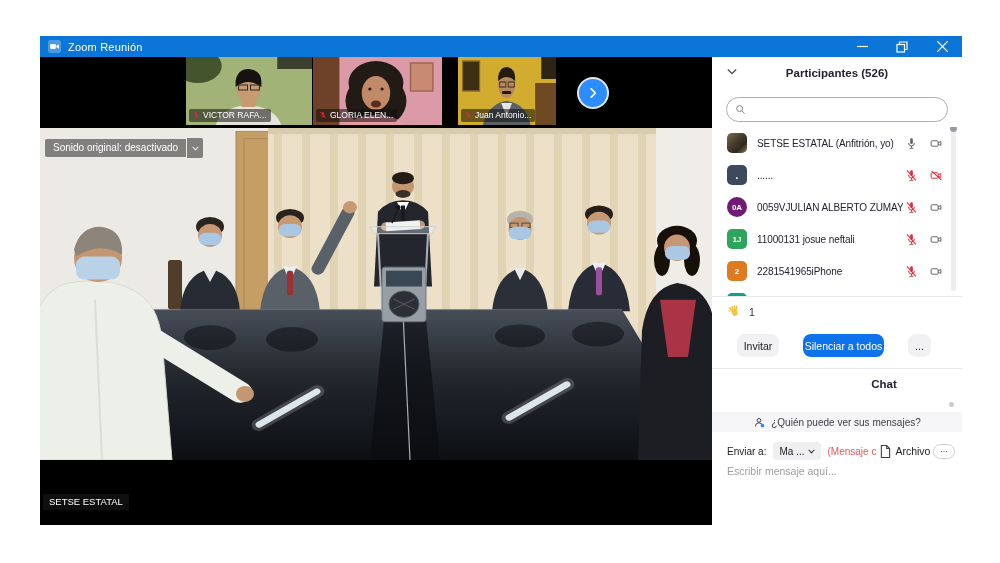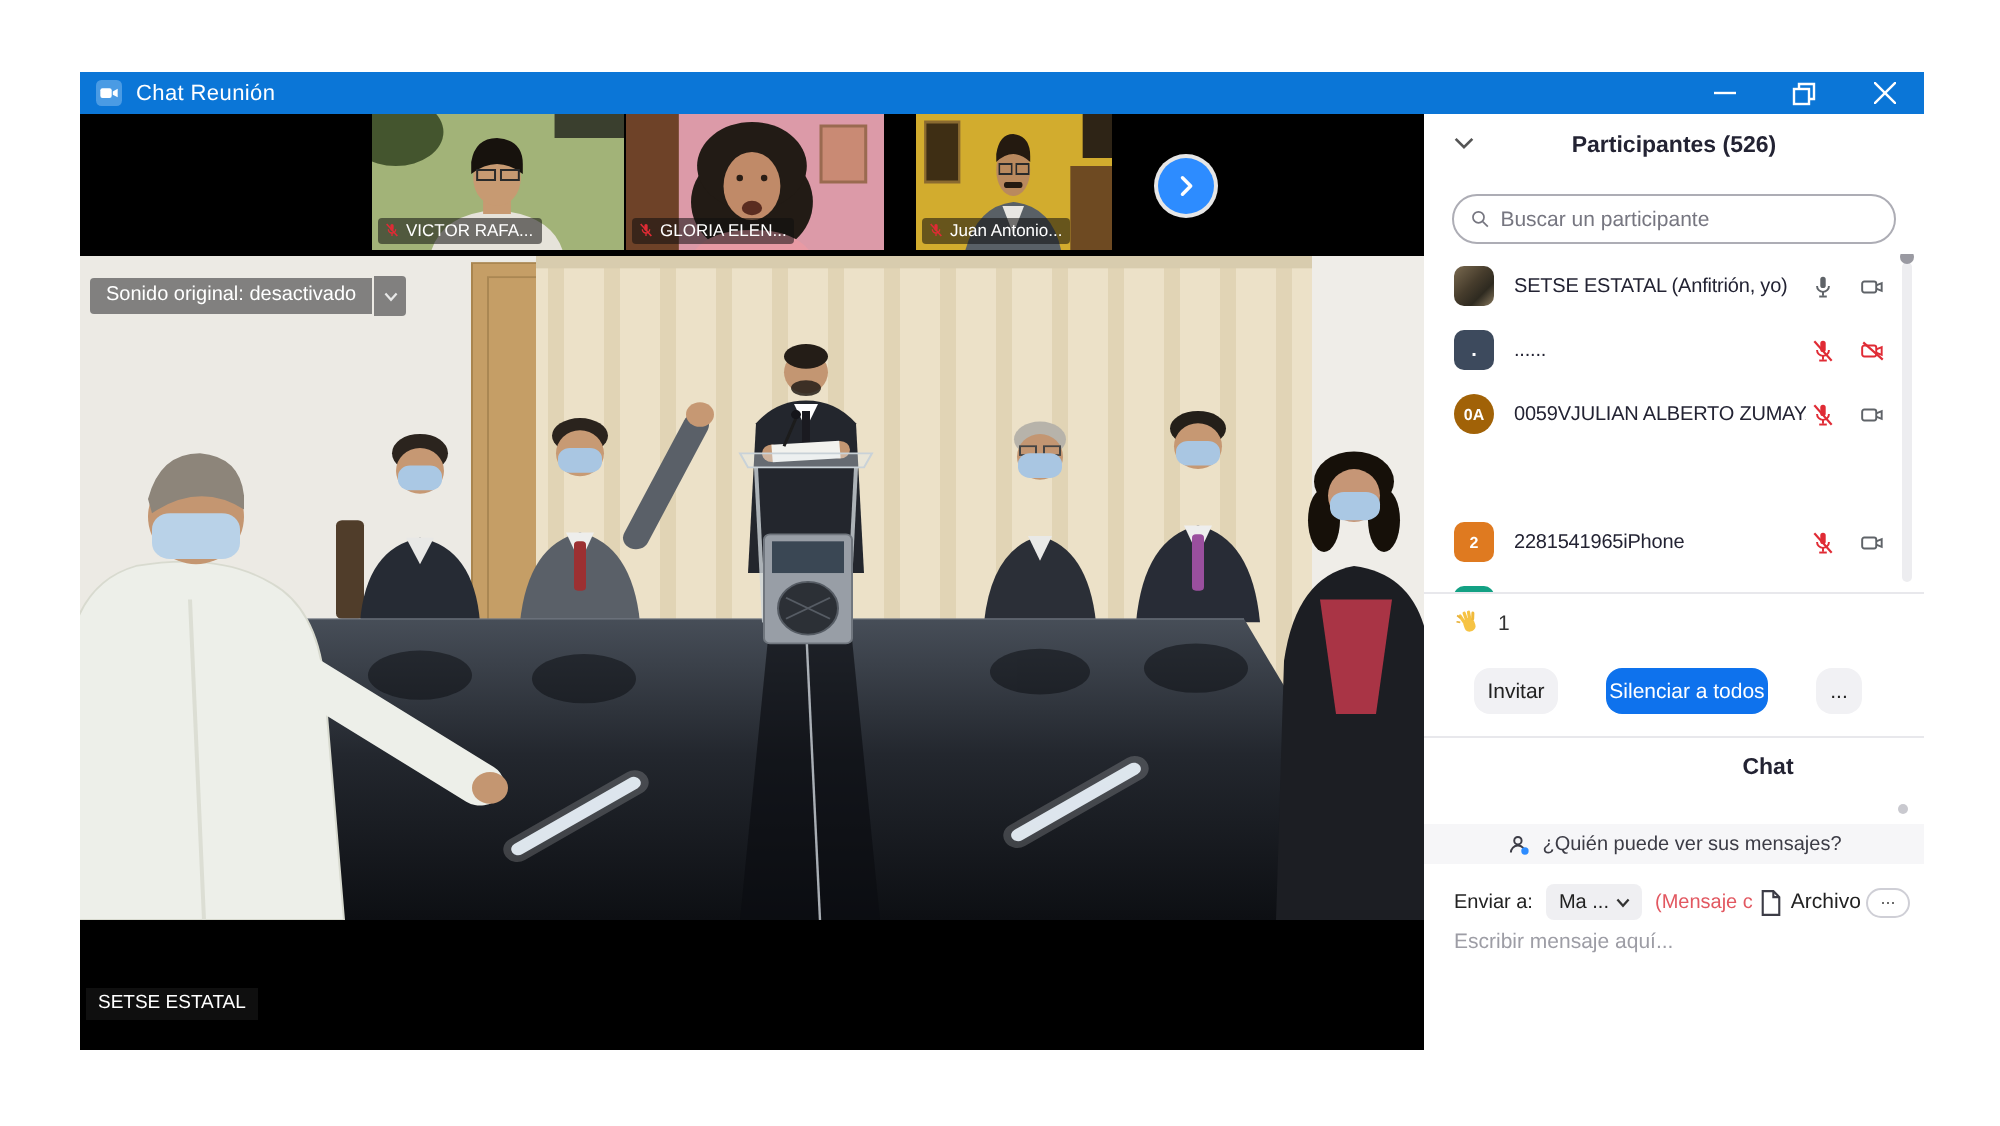--- a/index.html
+++ b/index.html
@@ -35,21 +35,21 @@
   .chev { position:absolute; left:15px; display:flex; }
   .search-wrap { position:absolute; left:14px; top:40px; width:222px; height:25px; border:1px solid #adadb5; border-radius:13px; display:flex; align-items:center; padding:0 8px; gap:5px; background:#fff; }
   .search-wrap input { border:none; outline:none; font-size:10.5px; color:#333; width:100%; font-family:"Liberation Sans",sans-serif; background:transparent; }
   .search-wrap input::placeholder { color:#767680; }
 
   .plist { position:absolute; left:0; top:70px; width:250px; height:169px; overflow:hidden; }
   .prow { position:absolute; left:0; width:250px; height:32px; display:flex; align-items:center; padding-left:15px; }
   .avatar { width:20px; height:20px; border-radius:5px; flex:0 0 20px; display:flex; align-items:center; justify-content:center; color:#fff; font-size:8px; font-weight:bold; }
   .av-photo { background:linear-gradient(135deg,#7a6a50 0%,#463c2c 45%,#2e2a20 70%,#8a7a5e 100%); }
   .av-navy { background:#3d4a5d; font-size:10px; }
-  .av-red { background:#a16207;border-radius:10px; }
+  .av-red { background:#701a75;border-radius:10px; }
   .av-green { background:#2ea45c; }
   .av-orange { background:#df7a20; }
   .av-teal { background:#13a184; }
   .pname { font-size:10px; color:#232333; margin-left:10px; width:146px; white-space:nowrap; overflow:hidden; letter-spacing:-.1px; }
   .picons { display:flex; gap:11px; align-items:center; margin-left:2px; }
   .pscroll-track { position:absolute; right:6px; top:4px; width:5px; height:160px; background:#ededf0; border-radius:3px; }
   .pscroll-dot { position:absolute; right:5px; top:-2px; width:7px; height:7px; background:#9a9aa2; border-radius:50%; }
   .divider { position:absolute; left:0; width:250px; height:1px; background:#e8e8ec; }
 
   .reaction-row { position:absolute; left:15px; top:247px; display:flex; align-items:center; gap:7px; }
@@ -77,21 +77,21 @@
 <div class="window">
 
   <div class="titlebar">
     <span class="appicon">
       <svg viewBox="0 0 24 24">
           <rect width="24" height="24" rx="5" fill="#4a9be4"></rect>
           <rect x="4" y="7.5" width="10.5" height="9" rx="2" fill="#fff"></rect>
           <path d="M15.5 10.5 L20 8 V16 L15.5 13.5 Z" fill="#fff"></path>
         </svg>
     </span>
-    <span class="title">Chat Reunión</span>
+    <span class="title">Zoom Reunión</span>
     <div class="win-controls">
       <div class="win-btn">
         <svg width="11" height="11" viewBox="0 0 11 11">
             <line x1="0" y1="5.5" x2="11" y2="5.5" stroke="#fff" stroke-width="1.2"></line>
           </svg>
       </div>
       <div class="win-btn">
         <svg width="12" height="12" viewBox="0 0 12 12" fill="none" stroke="#fff" stroke-width="1.2">
             <rect x="1" y="3.5" width="7.5" height="7.5"></rect>
             <path d="M3.5 3.5 V1 H11 V8.5 H8.5"></path>
@@ -349,21 +349,20 @@
           </svg>
       </span>
       <span class="panel-title">Participantes (526)</span>
     </div>
 
     <div class="search-wrap">
       <svg width="11" height="11" viewBox="0 0 24 24">
           <circle cx="10" cy="10" r="6.5" fill="none" stroke="#767680" stroke-width="2"></circle>
           <line x1="15" y1="15" x2="21" y2="21" stroke="#767680" stroke-width="2"></line>
         </svg>
-      <input type="text" placeholder="Buscar un participante" style="">
     </div>
 
     <div class="plist">
 
       <div class="prow" style="top:0;">
         <span class="avatar av-photo"></span>
         <span class="pname">SETSE ESTATAL (Anfitrión, yo)</span>
         <span class="picons">
           <svg width="13" height="13" viewBox="0 0 24 24">
               <rect x="9.5" y="2.5" width="5" height="10.5" rx="2.5" fill="#5f6368"></rect>
@@ -408,20 +407,37 @@
               <line x1="8.5" y1="20.8" x2="15.5" y2="20.8" stroke="#e02b35" stroke-width="1.8"></line>
               <line x1="4" y1="3" x2="20" y2="21" stroke="#e02b35" stroke-width="2"></line>
             </svg>
           <svg width="15" height="13" viewBox="0 0 26 24">
               <rect x="3" y="7" width="13" height="10" rx="2" fill="none" stroke="#5f6368" stroke-width="1.8"></rect>
               <path d="M16 10.5 L21 8.5 V15.5 L16 13.5" fill="none" stroke="#5f6368" stroke-width="1.8"></path>
             </svg>
         </span>
       </div>
 
+      <div class="prow" style="top:96px;">
+        <span class="avatar av-green">1J</span>
+        <span class="pname">11000131 josue neftali</span>
+        <span class="picons">
+          <svg width="13" height="13" viewBox="0 0 24 24">
+              <rect x="9.5" y="2.5" width="5" height="10.5" rx="2.5" fill="#e02b35"></rect>
+              <path d="M6.5 11 a5.5 5.5 0 0 0 11 0" fill="none" stroke="#e02b35" stroke-width="1.8"></path>
+              <line x1="12" y1="16.5" x2="12" y2="20" stroke="#e02b35" stroke-width="1.8"></line>
+              <line x1="8.5" y1="20.8" x2="15.5" y2="20.8" stroke="#e02b35" stroke-width="1.8"></line>
+              <line x1="4" y1="3" x2="20" y2="21" stroke="#e02b35" stroke-width="2"></line>
+            </svg>
+          <svg width="15" height="13" viewBox="0 0 26 24">
+              <rect x="3" y="7" width="13" height="10" rx="2" fill="none" stroke="#5f6368" stroke-width="1.8"></rect>
+              <path d="M16 10.5 L21 8.5 V15.5 L16 13.5" fill="none" stroke="#5f6368" stroke-width="1.8"></path>
+            </svg>
+        </span>
+      </div>
 
       <div class="prow" style="top:128px;">
         <span class="avatar av-orange">2</span>
         <span class="pname">2281541965iPhone</span>
         <span class="picons">
           <svg width="13" height="13" viewBox="0 0 24 24">
               <rect x="9.5" y="2.5" width="5" height="10.5" rx="2.5" fill="#e02b35"></rect>
               <path d="M6.5 11 a5.5 5.5 0 0 0 11 0" fill="none" stroke="#e02b35" stroke-width="1.8"></path>
               <line x1="12" y1="16.5" x2="12" y2="20" stroke="#e02b35" stroke-width="1.8"></line>
               <line x1="8.5" y1="20.8" x2="15.5" y2="20.8" stroke="#e02b35" stroke-width="1.8"></line>

